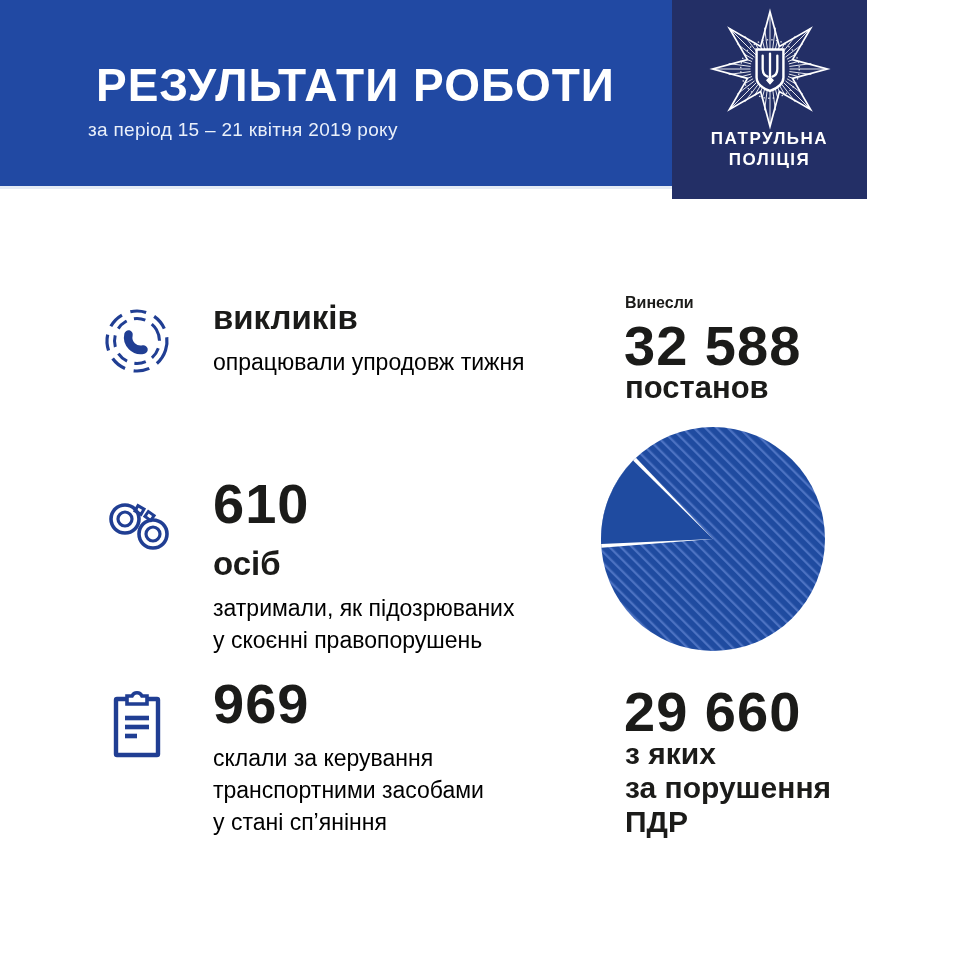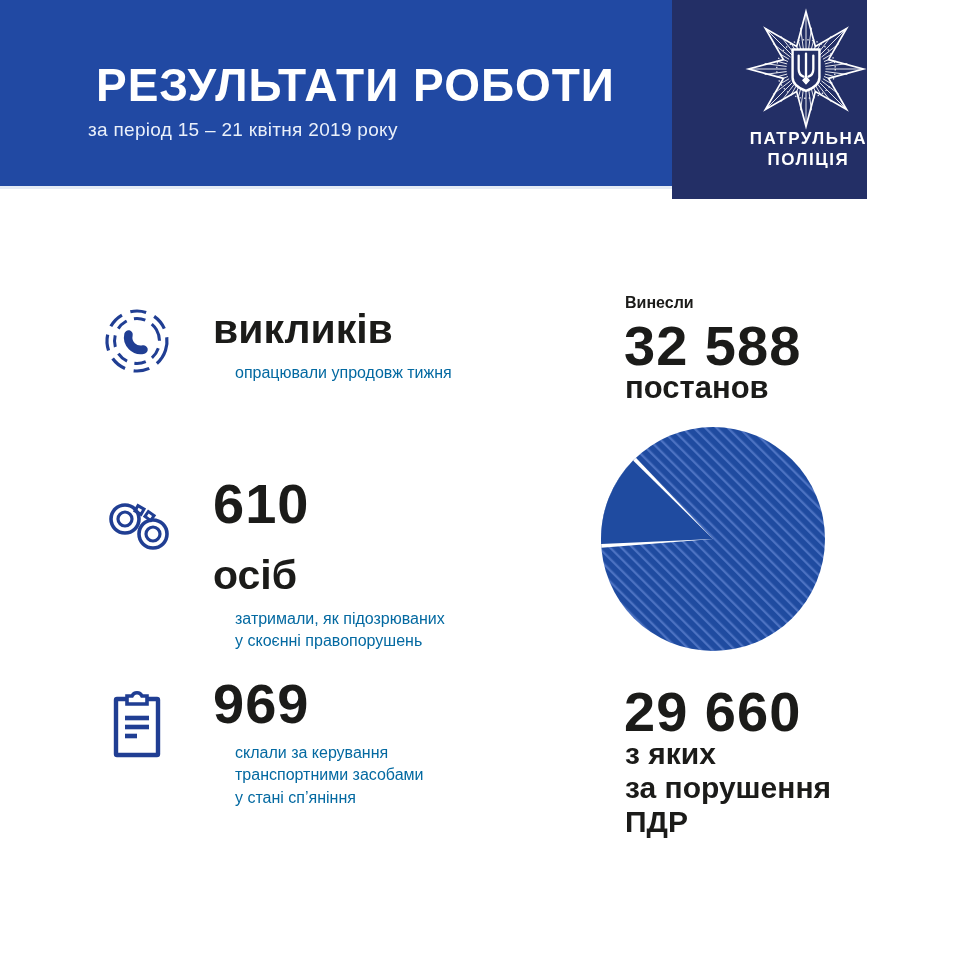--- a/index.html
+++ b/index.html
@@ -18,47 +18,47 @@
     color:#ffffff;font-size:46px;font-weight:800;letter-spacing:1px;
     line-height:1;white-space:nowrap;
   }
   .header-subtitle{
     position:absolute;left:88px;top:120px;
     color:#eaf0fa;font-size:19px;font-weight:500;letter-spacing:.3px;
     line-height:1;white-space:nowrap;
   }
   .brand-box{
     position:absolute;left:672px;top:0;width:195px;height:199px;
-    background:#232f66;z-index:2;display:flex;flex-direction:column;align-items:flex-end;
+    background:#232f66;z-index:2;display:flex;flex-direction:column;align-items:center;
   }
   .badge{margin-top:8px;}
   .brand-text{
     text-align:center;color:#ffffff;font-weight:700;
     font-size:17px;letter-spacing:1.5px;line-height:1.25;margin-top:-2px;
   }
   
   .stat-icon{position:absolute;left:104px;}
   .stat-icon.r1{top:308px;}
   .stat-icon.r2{top:488px;}
   .stat-icon.r3{top:690px;}
   .stat-text{position:absolute;left:213px;width:400px;}
   .stat-text.r1{top:286px;}
   .stat-text.r2{top:476px;}
   .stat-text.r3{top:676px;}
   .stat-value{
     color:#1b1b19;font-size:56px;font-weight:800;line-height:1;
     letter-spacing:1px;white-space:nowrap;
   }
   .stat-unit{
-    color:#1b1b19;font-size:41px;font-weight:800;line-height:1.1;
-    margin-top:21px;white-space:nowrap;
+    color:#1b1b19;font-size:33px;font-weight:800;line-height:1.1;
+    margin-top:14px;white-space:nowrap;
   }
   .stat-caption{
-    color:#0369a1;font-size:16px;font-weight:400;line-height:1.4;
-    margin-top:10px;white-space:pre-line;margin-left:22px;
+    color:#000000;font-size:23px;font-weight:400;line-height:1.4;
+    margin-top:10px;white-space:pre-line;
   }
   
   .right-lead{
     position:absolute;left:625px;top:295px;
     color:#1b1b19;font-size:16px;font-weight:800;line-height:1;
   }
   .right-total-value{
     position:absolute;left:624px;top:318px;
     color:#1b1b19;font-size:56px;font-weight:800;line-height:1;letter-spacing:1px;
   }

